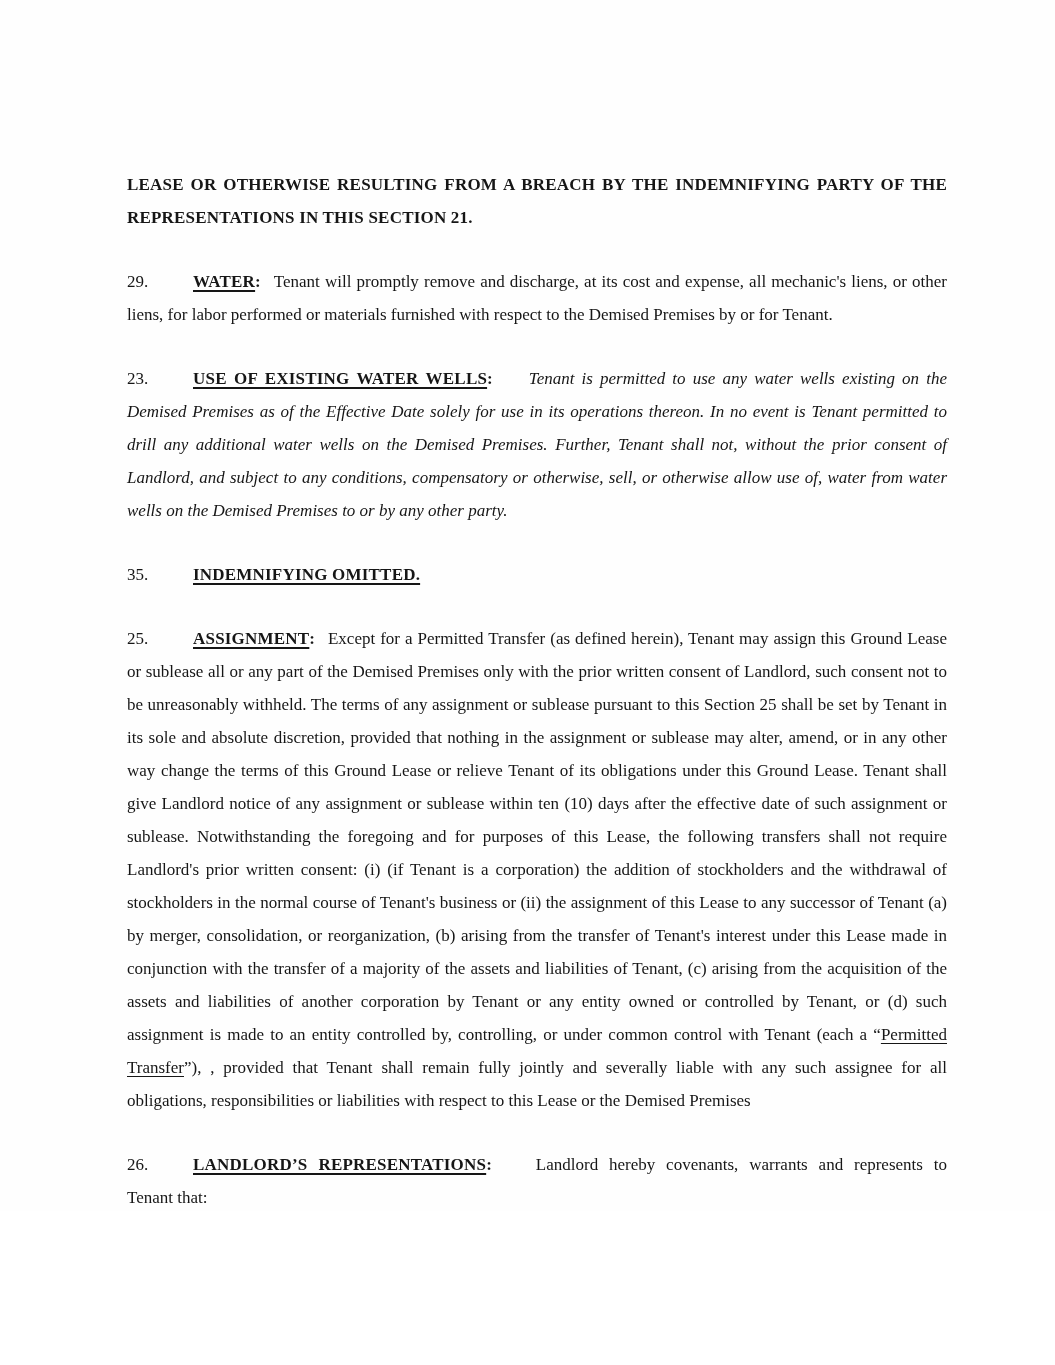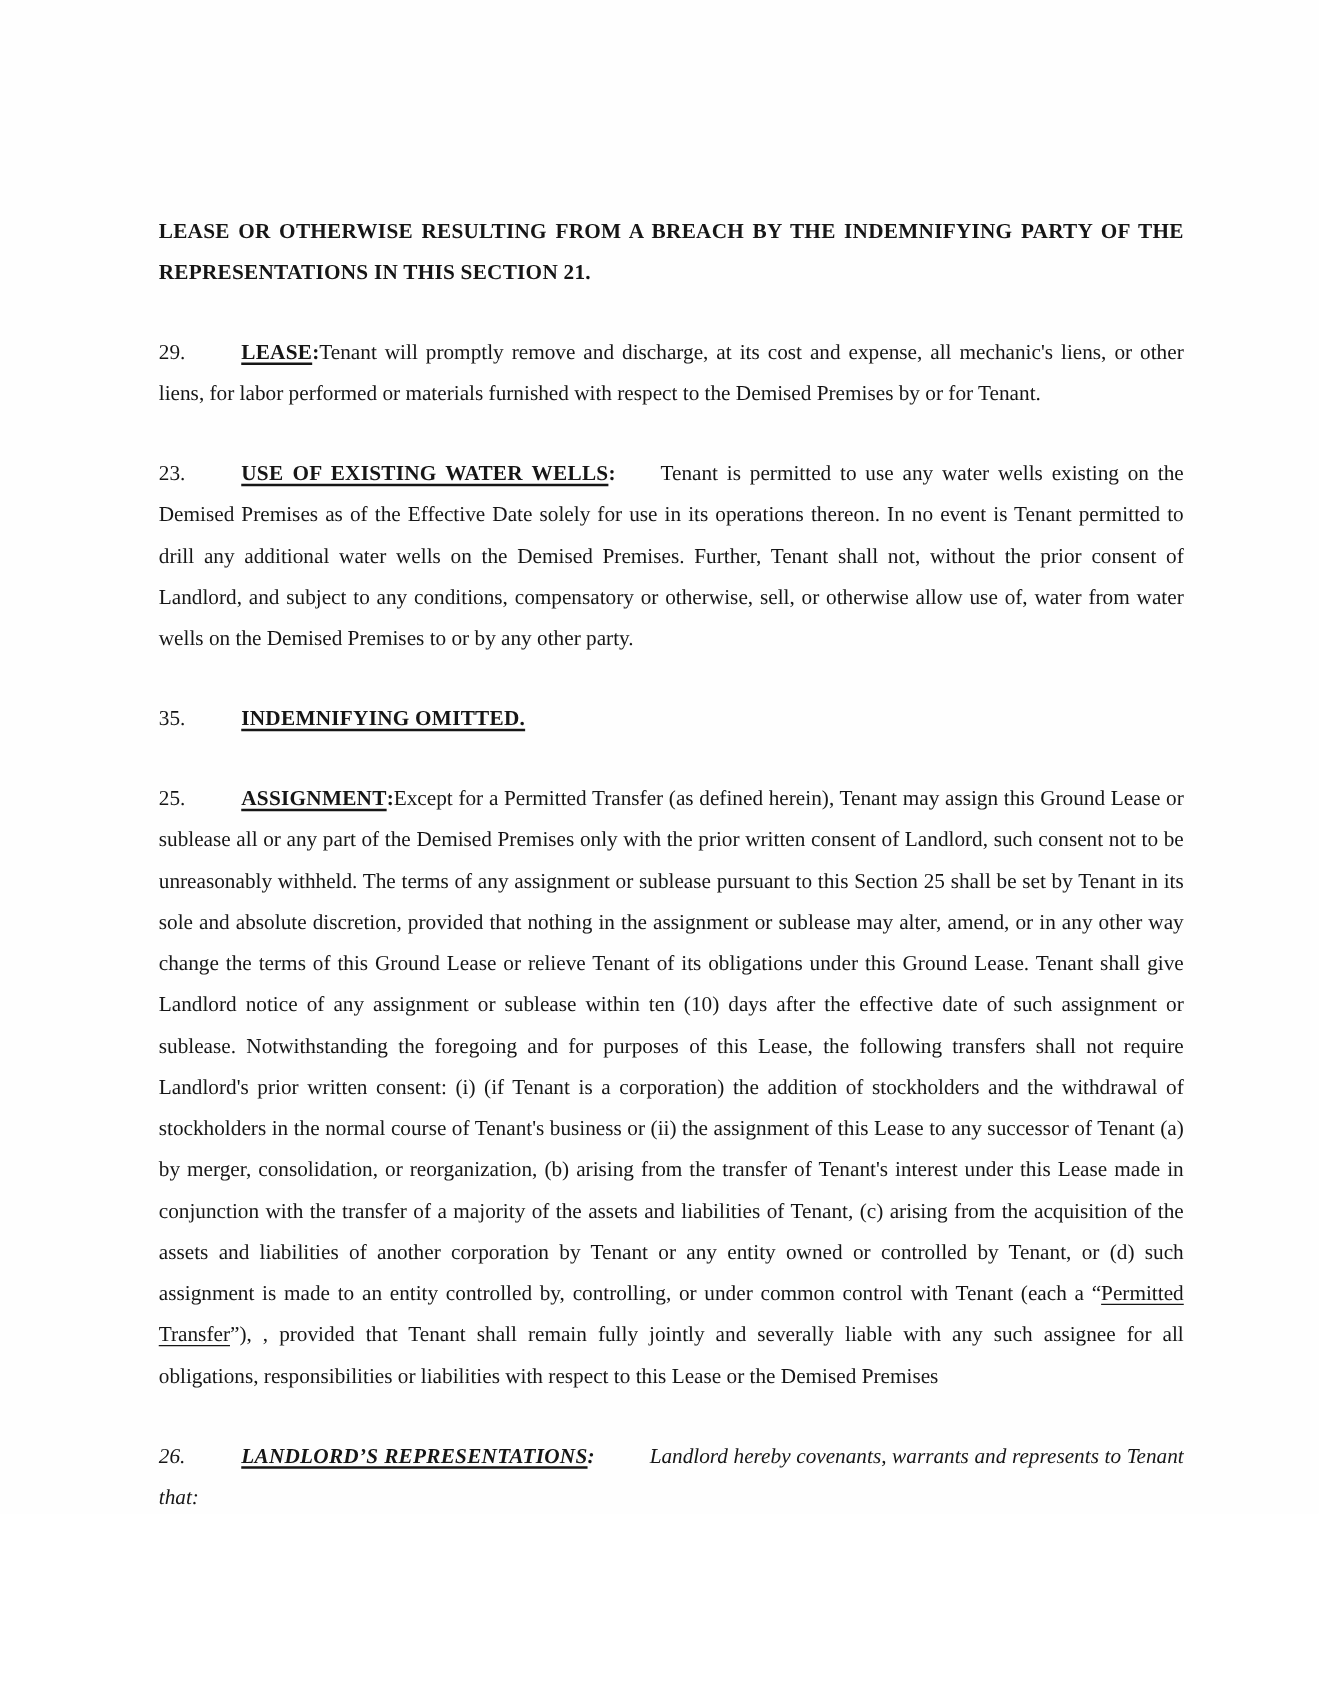--- a/index.html
+++ b/index.html
@@ -20,21 +20,21 @@
     background: #fefefe;
     color: #161616;
     font-family: "Liberation Serif", "DejaVu Serif", serif;
     font-size: 17px;
     line-height: 33px;
   }
   .para {
     text-align: justify;
     margin: 0 0 31px 0;
   }
-  .para:last-child { margin-bottom: 2px; font-style: italic; }
+  .para:last-child { margin-bottom: 2px; }
   .continuation {
     font-weight: bold;
     letter-spacing: 0.2px;
   }
   .sec-num {
     display: inline-block;
     min-width: 28px;
   }
   .tab {
     display: inline-block;
@@ -43,38 +43,38 @@
   .sec-heading {
     font-weight: bold;
     text-decoration: underline;
     text-decoration-thickness: 1.5px;
     text-underline-offset: 3px;
     letter-spacing: 0.2px;
   }
   .sec-colon {
     font-weight: bold;
   }
-  .body-start { }
-  .body-start-wide { margin-left: 36px; }
+  .body-start { margin-left: 13px; }
+  .body-start-wide { margin-left: 36px; font-style: italic; }
   .body-start-xwide { margin-left: 44px; }
   .defined-term {
     text-decoration: underline;
     text-decoration-thickness: 1.2px;
     text-underline-offset: 3px;
   }
 </style>
 </head>
 <body>
 
 <div class="page">
 
   <p class="para continuation">LEASE OR OTHERWISE RESULTING FROM A BREACH BY THE INDEMNIFYING PARTY OF THE REPRESENTATIONS IN THIS SECTION 21.</p>
 
   <p class="para">
-    <span class="sec-num">29.</span><span class="tab"></span><span class="sec-heading">LEASE</span><span class="sec-colon">:</span><span class="body-start">Tenant will promptly remove and discharge, at its cost and expense, all mechanic's liens, or other liens, for labor performed or materials furnished with respect to the Demised Premises by or for Tenant.</span>
+    <span class="sec-num">29.</span><span class="tab"></span><span class="sec-heading">WATER</span><span class="sec-colon">:</span><span class="body-start">Tenant will promptly remove and discharge, at its cost and expense, all mechanic's liens, or other liens, for labor performed or materials furnished with respect to the Demised Premises by or for Tenant.</span>
   </p>
 
   <p class="para">
     <span class="sec-num">23.</span><span class="tab"></span><span class="sec-heading">USE OF EXISTING WATER WELLS</span><span class="sec-colon">:</span><span class="body-start-wide">Tenant is permitted to use any water wells existing on the Demised Premises as of the Effective Date solely for use in its operations thereon. In no event is Tenant permitted to drill any additional water wells on the Demised Premises. Further, Tenant shall not, without the prior consent of Landlord, and subject to any conditions, compensatory or otherwise, sell, or otherwise allow use of, water from water wells on the Demised Premises to or by any other party.</span>
   </p>
 
   <p class="para">
     <span class="sec-num">35.</span><span class="tab"></span><span class="sec-heading">INDEMNIFYING OMITTED.</span>
   </p>
 

